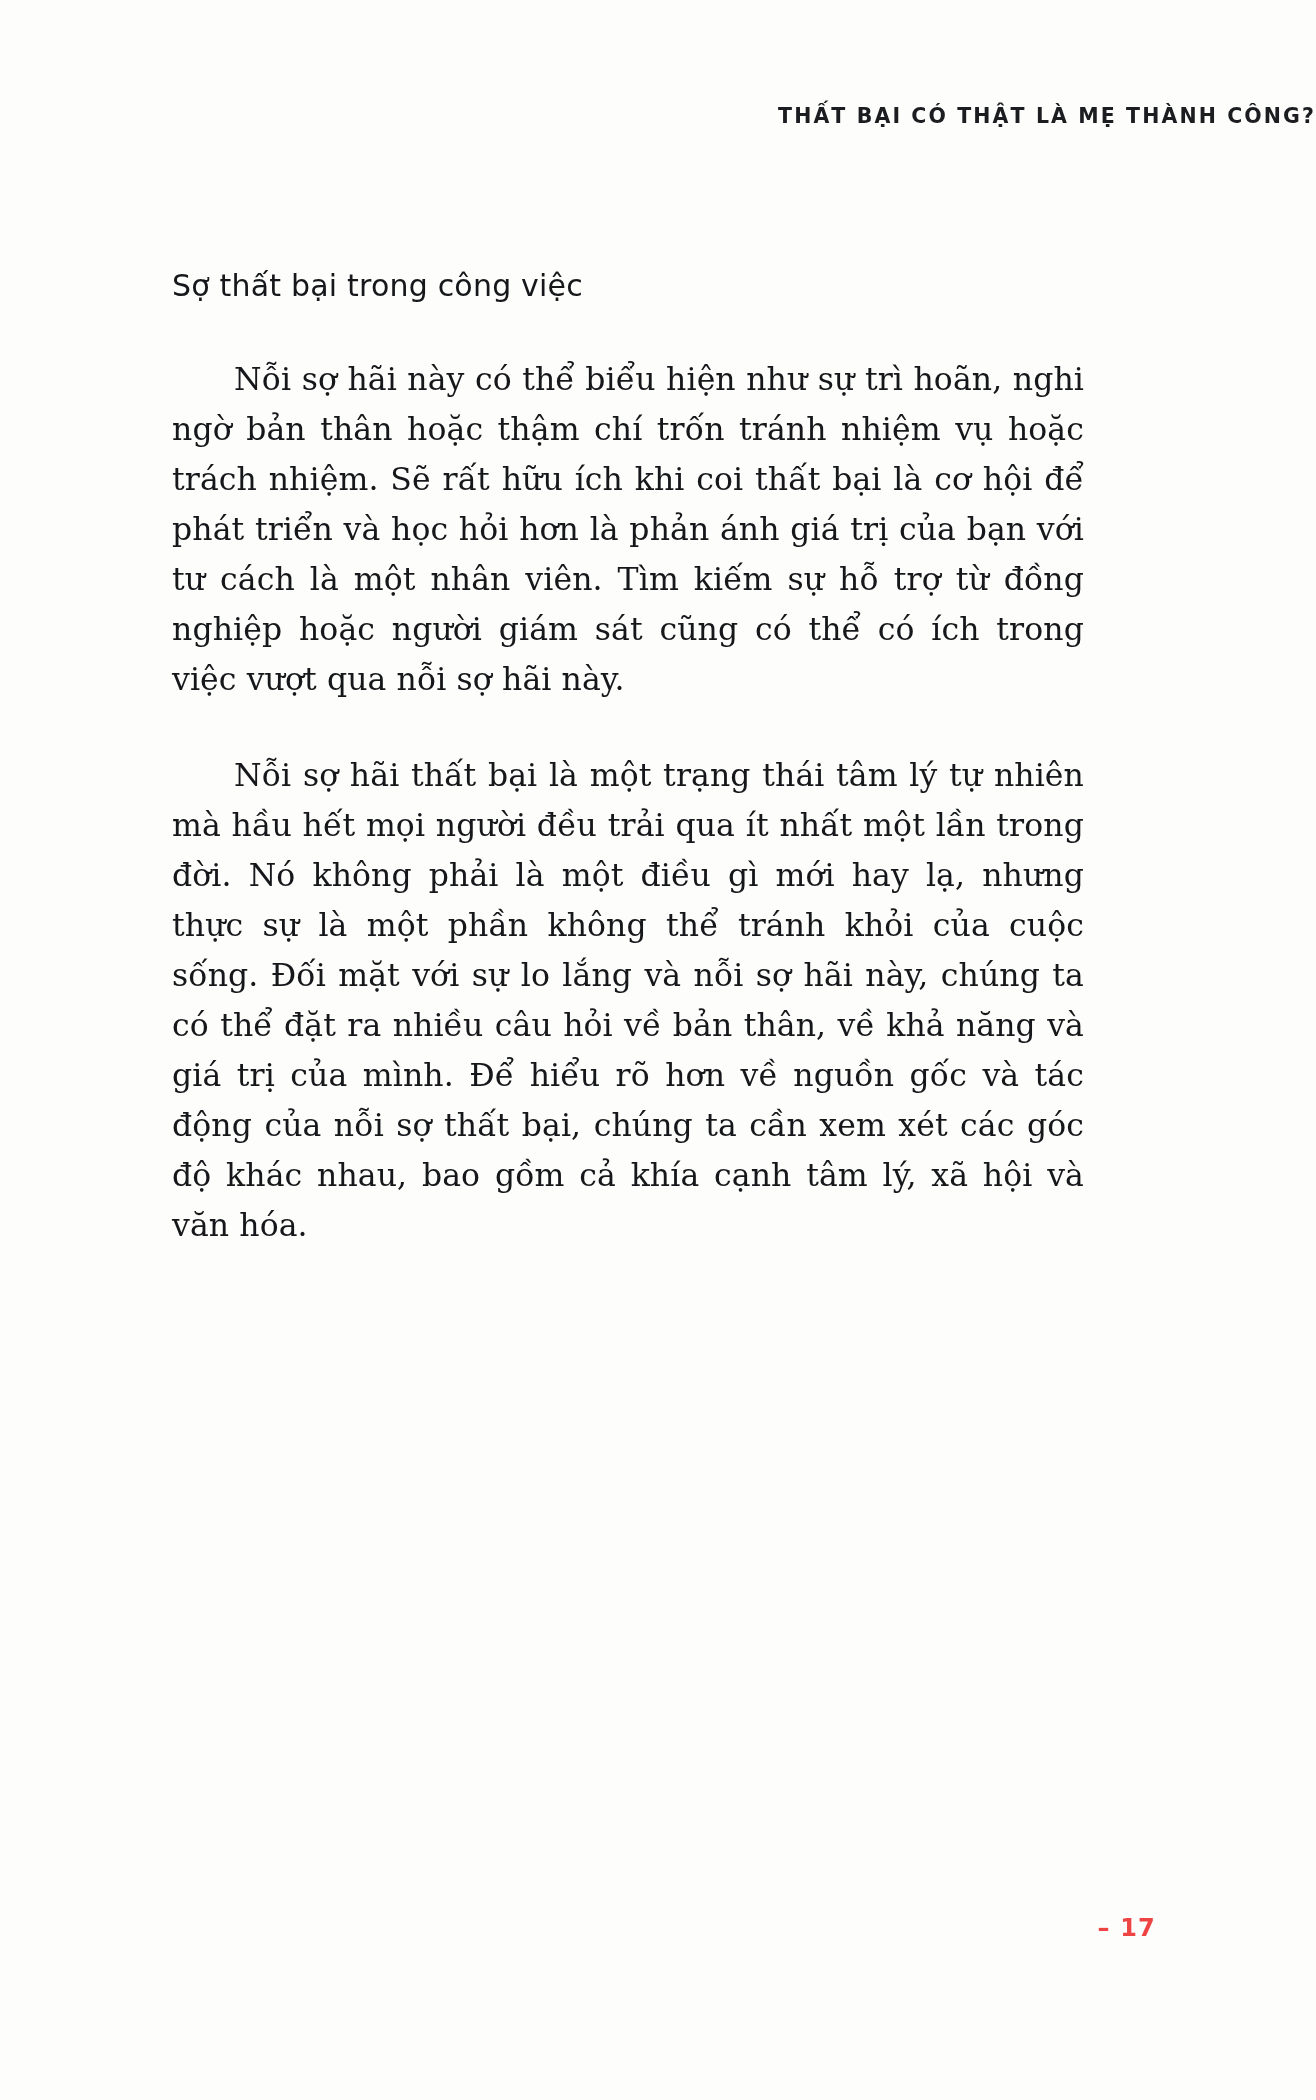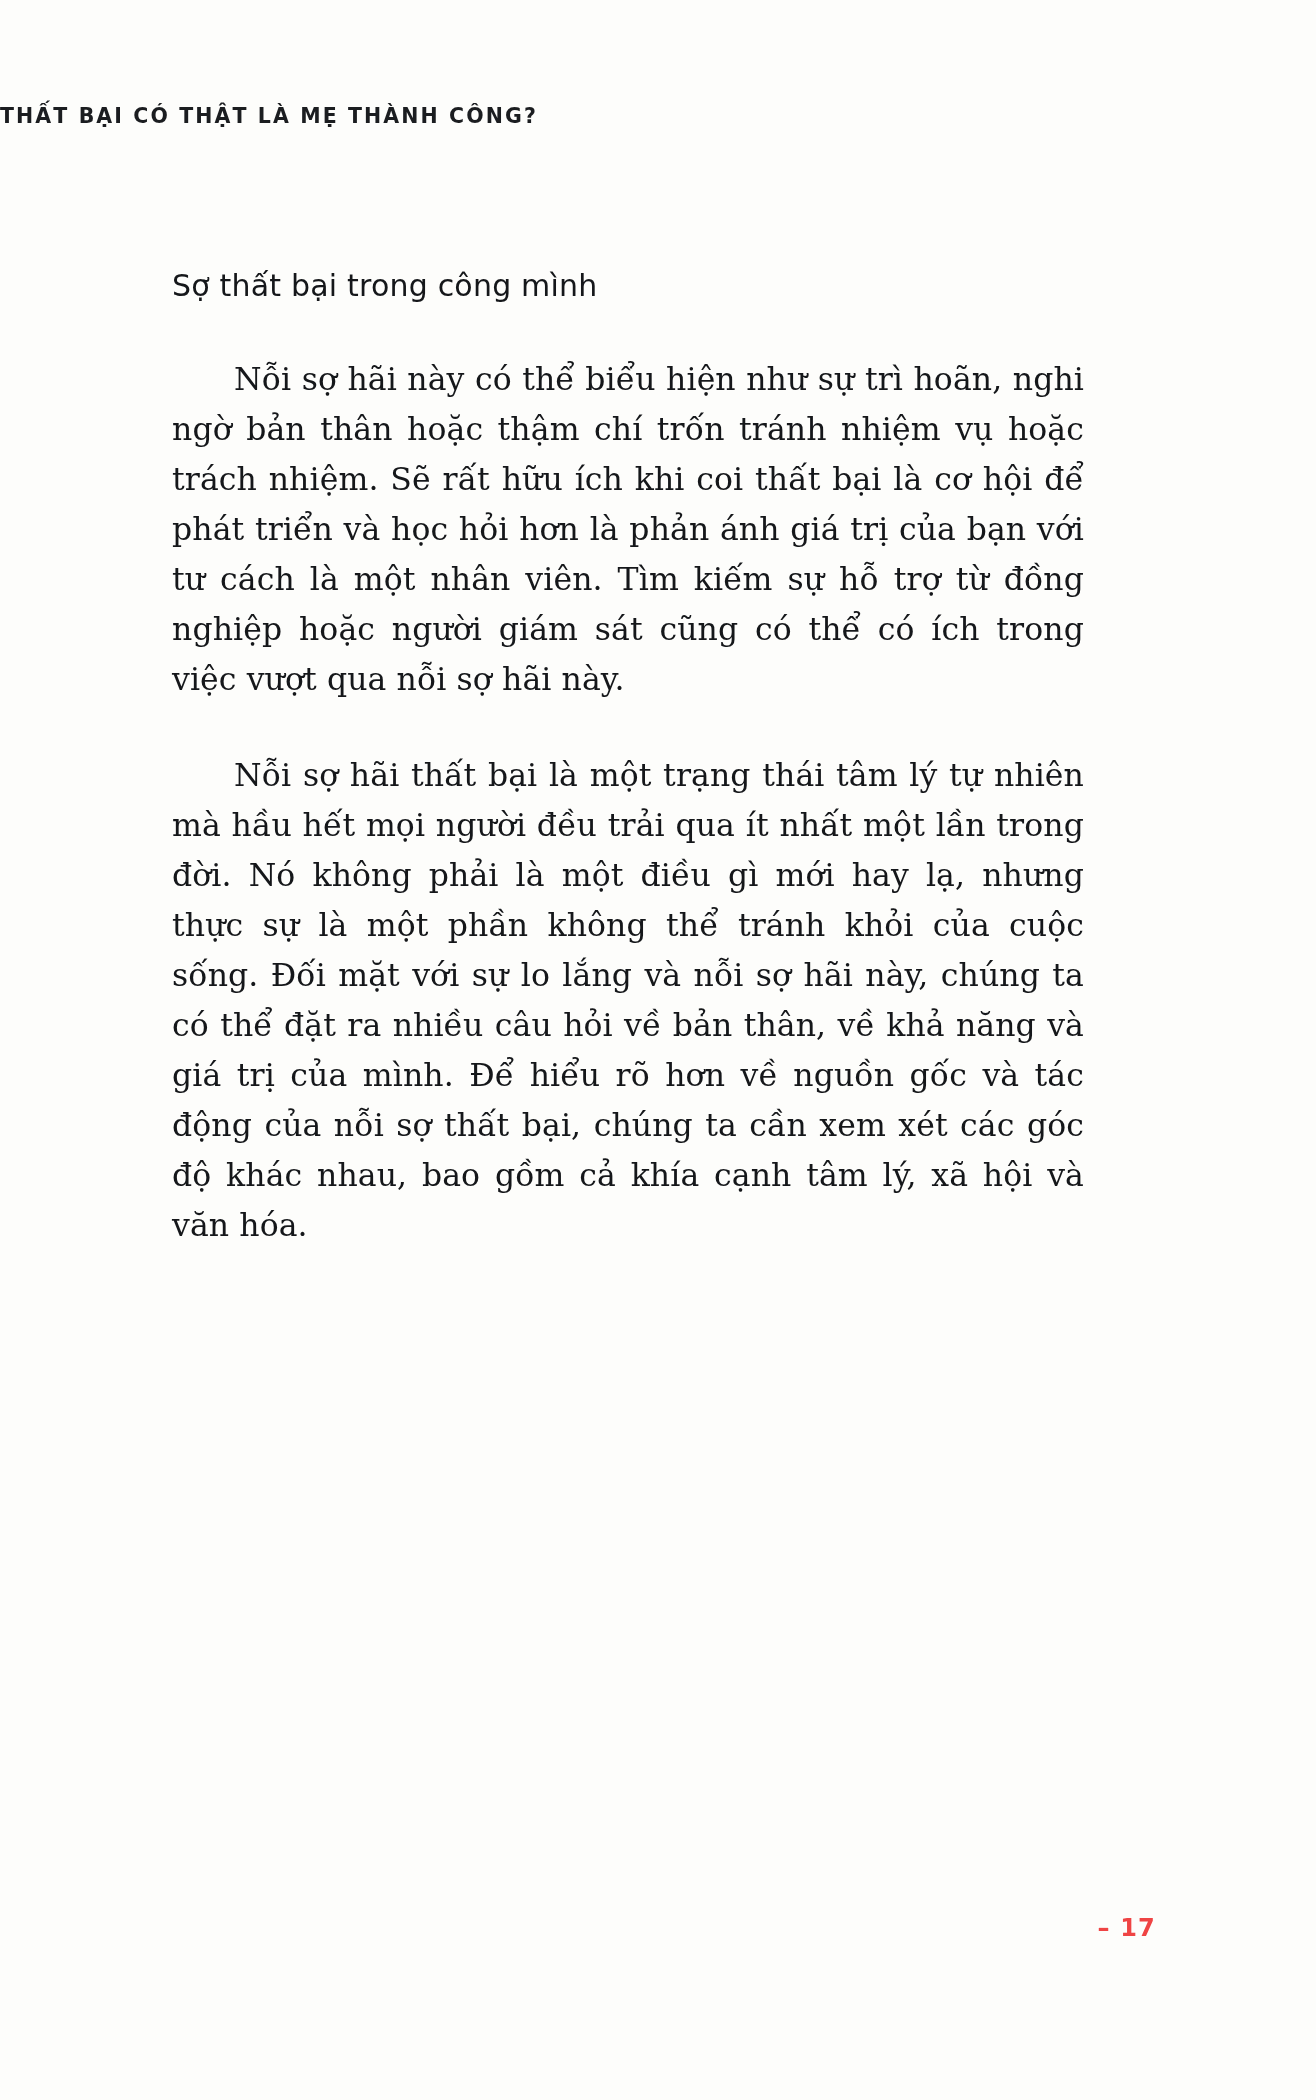--- a/index.html
+++ b/index.html
@@ -20,21 +20,21 @@
     position: absolute;
     inset: 0;
     background: #fdfdfb;
   }
 
   .running-head {
     position: absolute;
     top: 104px;
     left: 0;
     right: 0;
-    text-align: left;
+    text-align: right;
     font-family: "DejaVu Sans", sans-serif;
     font-size: 20.5px;
     font-weight: 700;
     letter-spacing: 2.1px;
     color: #1b1d20;
     text-transform: uppercase;
     white-space: nowrap;
   }
 
   .content {
@@ -86,21 +86,21 @@
 </head>
 <body>
 
 <div class="page">
 
   <div class="running-head">THẤT BẠI CÓ THẬT LÀ MẸ THÀNH CÔNG?</div>
 
   <div class="content">
 
 
-    <h2 class="section-heading">Sợ thất bại trong công mình</h2>
+    <h2 class="section-heading">Sợ thất bại trong công việc</h2>
 
 
     <p class="body-text indent gap-top">Nỗi sợ hãi này có thể biểu hiện như sự trì hoãn, nghi ngờ bản thân hoặc thậm chí trốn tránh nhiệm vụ hoặc trách nhiệm. Sẽ rất hữu ích khi coi thất bại là cơ hội để phát triển và học hỏi hơn là phản ánh giá trị của bạn với tư cách là một nhân viên. Tìm kiếm sự hỗ trợ từ đồng nghiệp hoặc người giám sát cũng có thể có ích trong việc vượt qua nỗi sợ hãi này.</p>
 
     <p class="body-text indent gap-top">Nỗi sợ hãi thất bại là một trạng thái tâm lý tự nhiên mà hầu hết mọi người đều trải qua ít nhất một lần trong đời. Nó không phải là một điều gì mới hay lạ, nhưng thực sự là một phần không thể tránh khỏi của cuộc sống. Đối mặt với sự lo lắng và nỗi sợ hãi này, chúng ta có thể đặt ra nhiều câu hỏi về bản thân, về khả năng và giá trị của mình. Để hiểu rõ hơn về nguồn gốc và tác động của nỗi sợ thất bại, chúng ta cần xem xét các góc độ khác nhau, bao gồm cả khía cạnh tâm lý, xã hội và văn hóa.</p>
 
   </div>
 
   <div class="folio">– 17</div>
 

